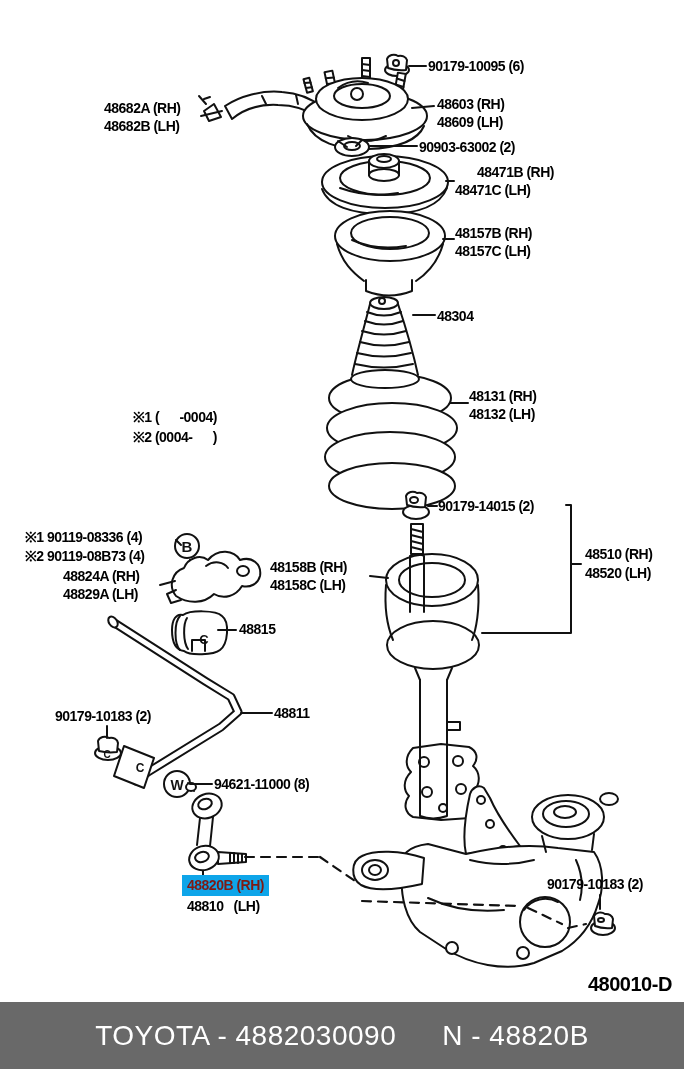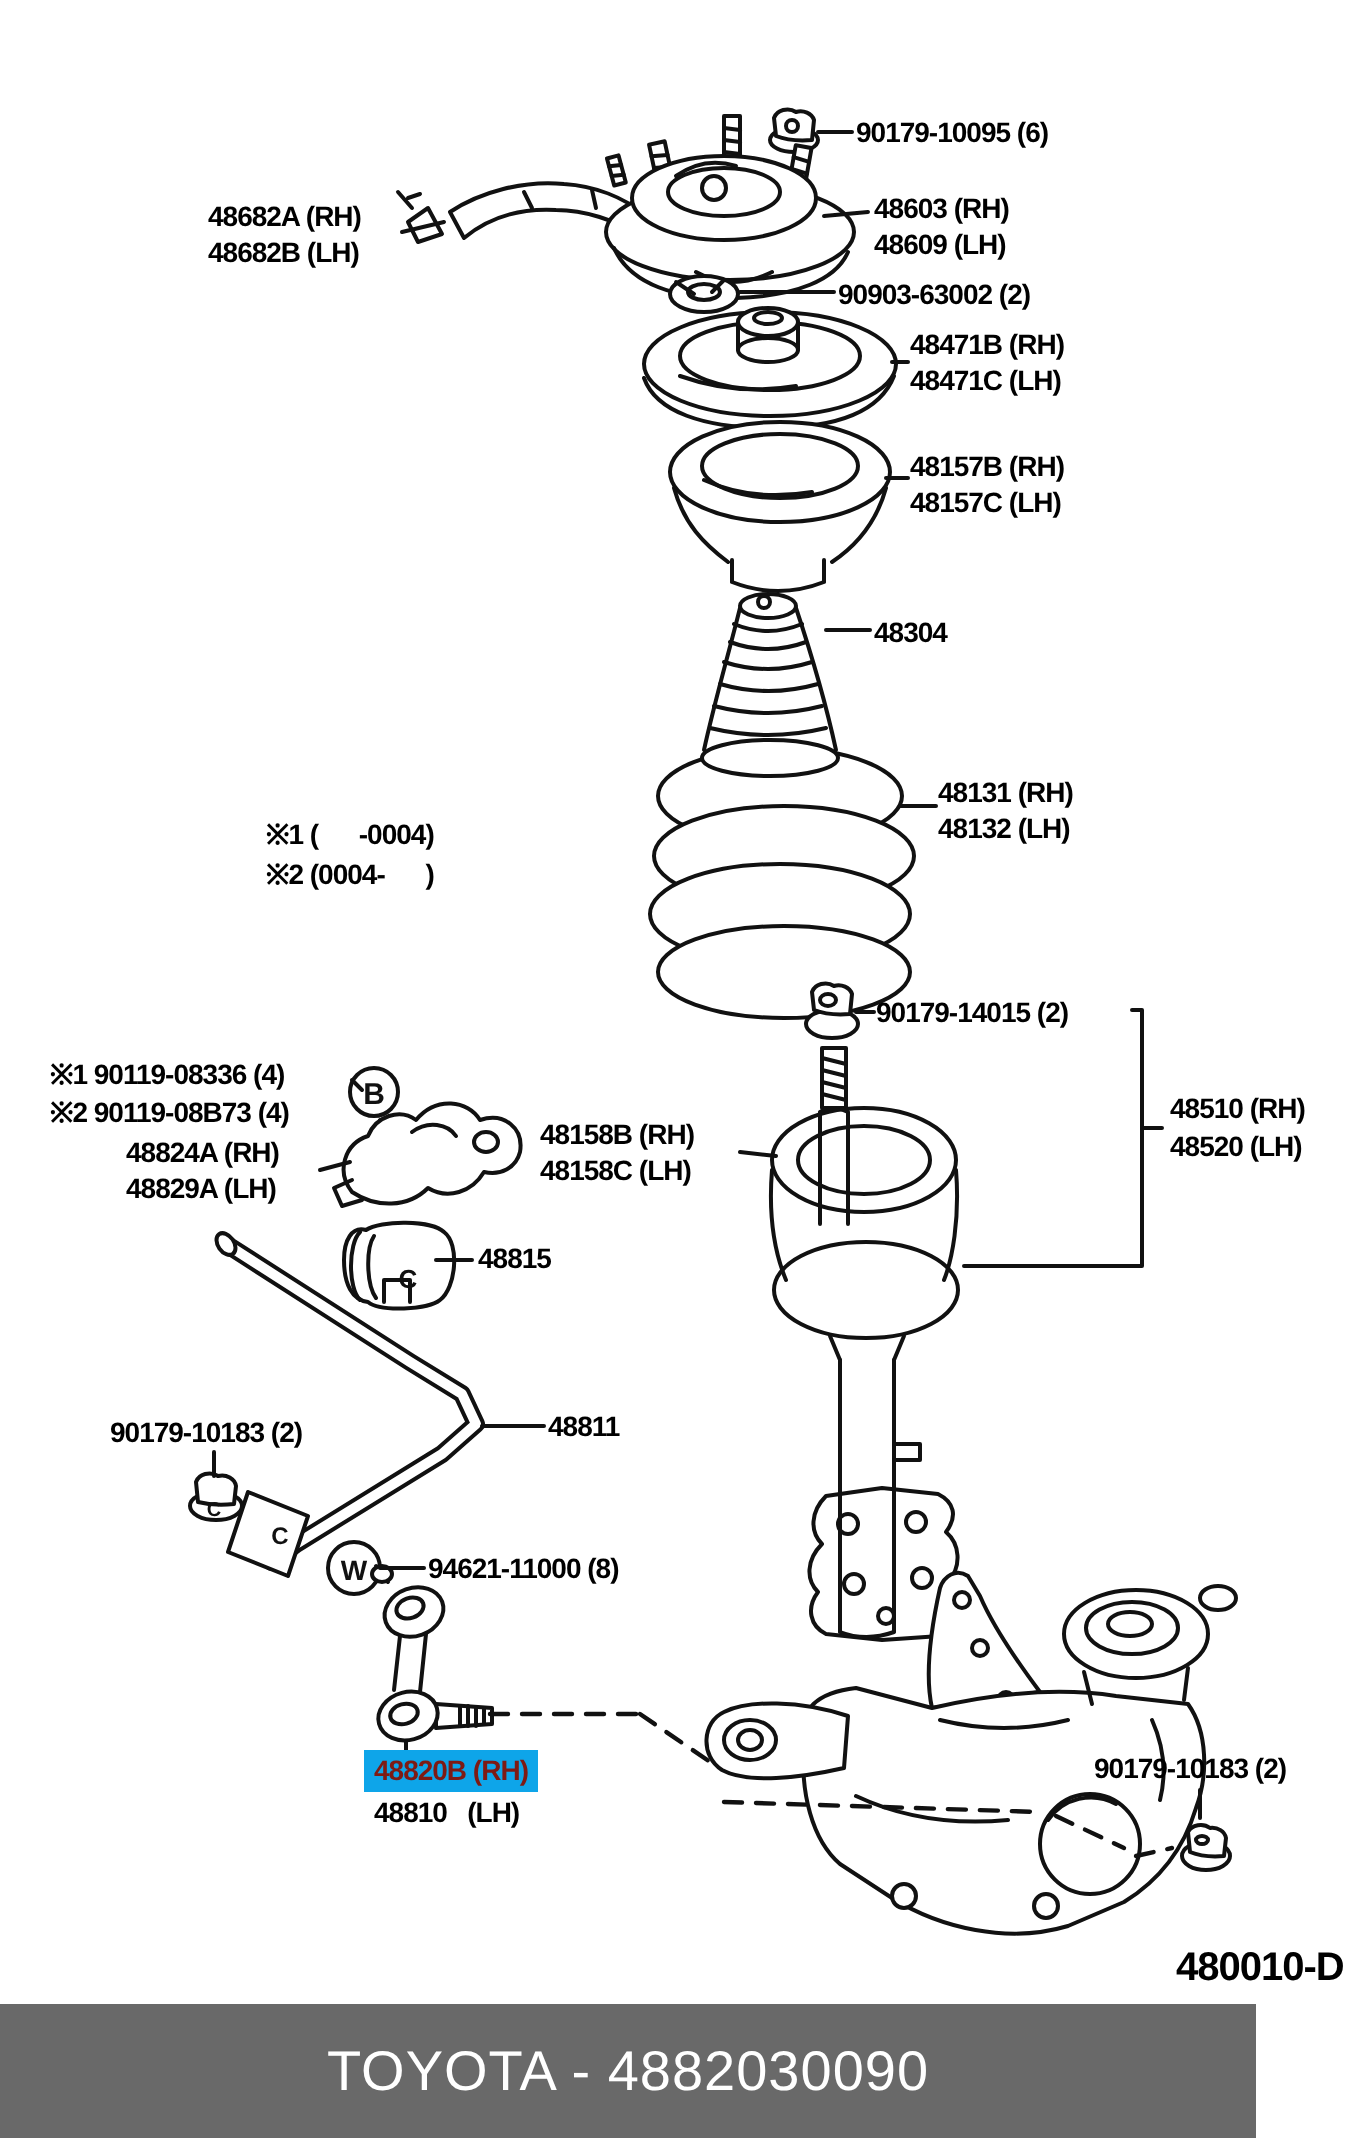--- a/index.html
+++ b/index.html
@@ -4,21 +4,21 @@
 <style>
   * { margin:0; padding:0; box-sizing:border-box; }
   html,body { width:684px; height:1069px; background:#fff; overflow:hidden;
               font-family:"Liberation Sans", sans-serif; }
   .stage { position:absolute; left:0; top:0; width:684px; height:1002px; background:#fff; }
   svg.art { position:absolute; left:0; top:0; }
   .lbl { position:absolute; font-weight:700; font-size:14px; line-height:18px;
          letter-spacing:-0.5px; color:#000; white-space:pre; }
   .hl  { background:#0ea5e9; color:#7E1A14; padding:1px 5px 2px 5px; }
   .code { position:absolute; font-weight:700; font-size:20px; letter-spacing:-0.5px; color:#000; }
-  .footer { position:absolute; left:0; top:1002px; width:628px; height:67px; background:#696969;
+  .footer { position:absolute; left:0; top:1002px; width:684px; height:67px; background:#696969;
             display:flex; align-items:center; justify-content:center; gap:46px;
             color:#ffffff; font-size:28px; letter-spacing:0.5px; }
 </style>
 </head>
 <body>
 
 <div class="stage">
 
 <svg class="art" width="684" height="1002" viewBox="0 0 684 1002">
 <g stroke="#111" stroke-width="2" fill="none" stroke-linecap="round" stroke-linejoin="round">
@@ -251,21 +251,21 @@
   </g>
 </g>
 </svg>
 
 <div class="lbl" style="left:428px; top:57px">90179-10095 (6)</div>
 <div class="lbl" style="left:104px; top:99px">48682A (RH)</div>
 <div class="lbl" style="left:104px; top:117px">48682B (LH)</div>
 <div class="lbl" style="left:437px; top:95px">48603 (RH)</div>
 <div class="lbl" style="left:437px; top:113px">48609 (LH)</div>
 <div class="lbl" style="left:419px; top:138px">90903-63002 (2)</div>
-<div class="lbl" style="left:455px; top:163px">48471B (RH)</div>
+<div class="lbl" style="left:477px; top:163px">48471B (RH)</div>
 <div class="lbl" style="left:455px; top:181px">48471C (LH)</div>
 <div class="lbl" style="left:455px; top:224px">48157B (RH)</div>
 <div class="lbl" style="left:455px; top:242px">48157C (LH)</div>
 <div class="lbl" style="left:437px; top:307px">48304</div>
 <div class="lbl" style="left:469px; top:387px">48131 (RH)</div>
 <div class="lbl" style="left:469px; top:405px">48132 (LH)</div>
 <div class="lbl" style="left:133px; top:408px">※1 (      -0004)</div>
 <div class="lbl" style="left:133px; top:428px">※2 (0004-      )</div>
 <div class="lbl" style="left:438px; top:497px">90179-14015 (2)</div>
 <div class="lbl" style="left:25px;  top:528px">※1 90119-08336 (4)</div>
@@ -282,13 +282,14 @@
 <div class="lbl" style="left:214px; top:775px">94621-11000 (8)</div>
 <div class="lbl hl" style="left:182px; top:875px">48820B (RH)</div>
 <div class="lbl" style="left:187px; top:897px">48810   (LH)</div>
 <div class="lbl" style="left:547px; top:875px">90179-10183 (2)</div>
 <div class="code" style="left:588px; top:973px">480010-D</div>
 
 </div>
 
 <div class="footer">
   <span>TOYOTA - 4882030090</span>
+  <span>N - 48820B</span>
 </div>
 
 </body></html>

